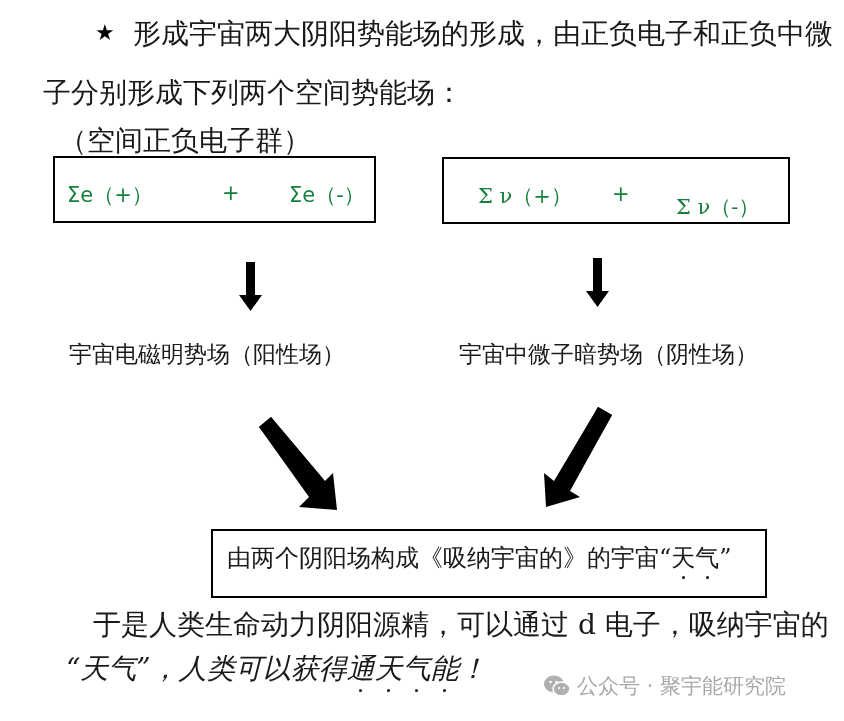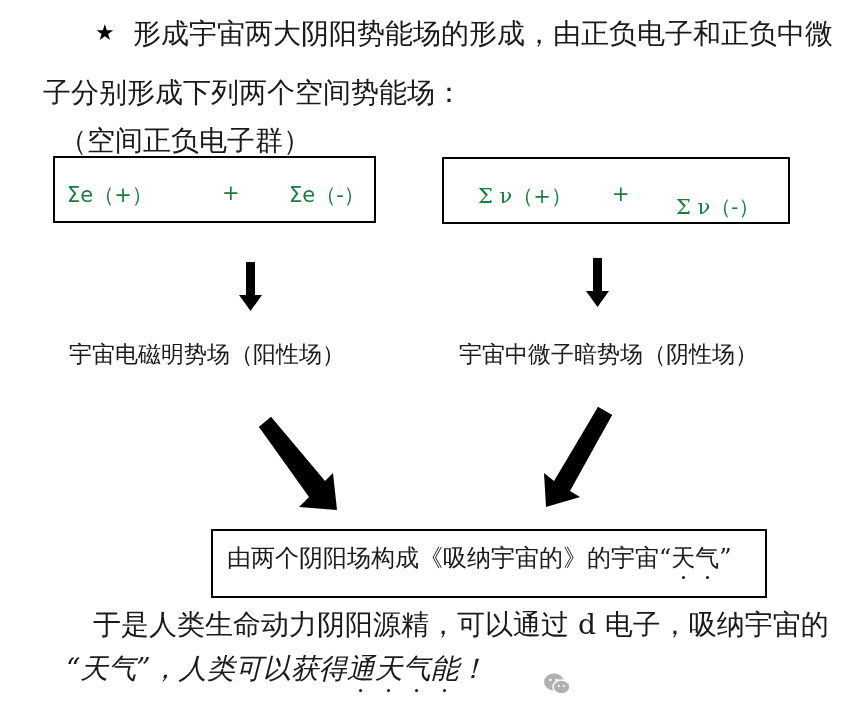--- a/index.html
+++ b/index.html
@@ -125,13 +125,14 @@
 
 <div class="watermark">
   <svg style="position:relative;" width="28" height="24" viewBox="0 0 28 24">
     <ellipse cx="11" cy="10" rx="10" ry="8.5" fill="#b0b0b0"></ellipse>
     <ellipse cx="18.5" cy="15" rx="8.5" ry="7" fill="#b0b0b0" stroke="#fff" stroke-width="1.5"></ellipse>
     <circle cx="7.5" cy="8" r="1.3" fill="#fff"></circle>
     <circle cx="13.5" cy="8" r="1.3" fill="#fff"></circle>
     <circle cx="16" cy="14" r="1.1" fill="#fff"></circle>
     <circle cx="21" cy="14" r="1.1" fill="#fff"></circle>
   </svg>
+  <span>公众号 · 聚宇能研究院</span>
 </div>
 
 </body></html>

